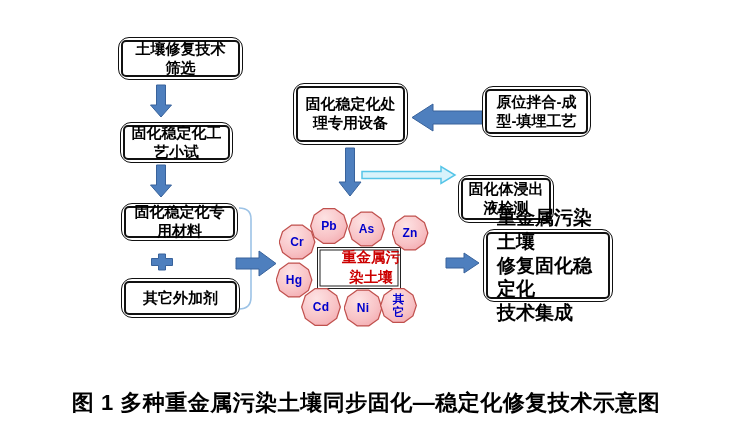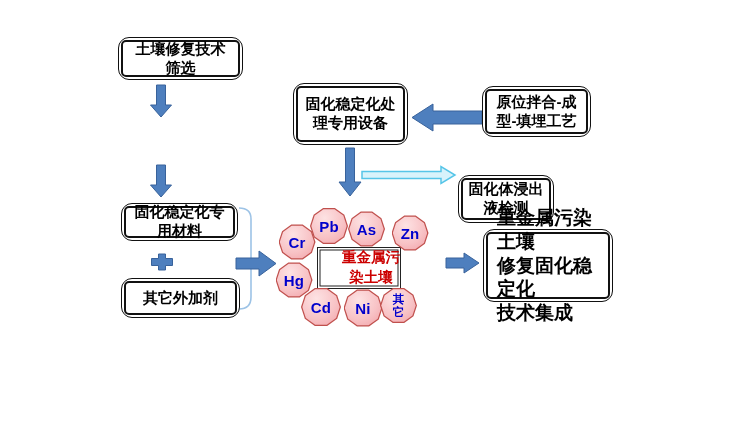--- a/index.html
+++ b/index.html
@@ -57,21 +57,21 @@
     clip-path: polygon(100% 50%, 90.45% 20.61%, 65.45% 2.45%, 34.55% 2.45%,
                        9.55% 20.61%, 0% 50%, 9.55% 79.39%, 34.55% 97.55%,
                        65.45% 97.55%, 90.45% 79.39%);
     background: radial-gradient(circle at 38% 28%,
                 var(--element-fill-light,#FDE2E3) 0%,
                 var(--element-fill-mid,#F8C3C6) 55%,
                 var(--element-fill-deep,#F1A0A6) 100%);
     display:flex; align-items:center; justify-content:center;
   }
   .el-label {
-    font-weight:700; font-size:15px; color:var(--element-text,#00c);
+    font-weight:700; font-size:12px; color:var(--element-text,#00c);
     letter-spacing:0.2px;
   }
   .el-label.stack {
     font-size:11.5px; line-height:1.1; width:1.15em;
     white-space:normal; word-break:break-all; text-align:center;
   }
   .e1 { left:310px;   top:207px;   width:38px; height:38px; }
   .e2 { left:348px;   top:210.5px; width:37px; height:37px; }
   .e3 { left:391.5px; top:214.5px; width:37px; height:37px; }
   .e4 { left:278.5px; top:223.5px; width:37px; height:37px; }
@@ -109,20 +109,24 @@
     <polygon points="345.5,148 354.5,148 354.5,182 361,182 350,196 339,182 345.5,182" style="fill:var(--arrow-blue);stroke:var(--arrow-blue-dark);stroke-width:1"></polygon>
 
     <polygon points="362,171.5 441,171.5 441,166.5 455,175 441,183.5 441,178.5 362,178.5" style="fill:var(--arrow-cyan-fill);stroke:var(--arrow-cyan-border);stroke-width:1.5"></polygon>
 
     <polygon points="446,258 464,258 464,253 479,263 464,273 464,268 446,268" style="fill:var(--arrow-blue);stroke:var(--arrow-blue-dark);stroke-width:1"></polygon>
   </svg>
 
   <div class="box b1">
     <div class="inner">土壤修复技术
 筛选</div>
+  </div>
+  <div class="box b2">
+    <div class="inner">固化稳定化工
+艺小试</div>
   </div>
   <div class="box b3">
     <div class="inner">固化稳定化专
 用材料</div>
   </div>
   <div class="box b4">
     <div class="inner">其它外加剂</div>
   </div>
   <div class="box b5">
     <div class="inner">固化稳定化处
@@ -181,13 +185,14 @@
     <div class="shape">
       <span class="el-label">Ni</span>
     </div>
   </div>
   <div class="el e9">
     <div class="shape">
       <span class="el-label stack">其它</span>
     </div>
   </div>
 
+  <div class="caption">图 1 多种重金属污染土壤同步固化—稳定化修复技术示意图</div>
 </div>
 
 </body></html>

